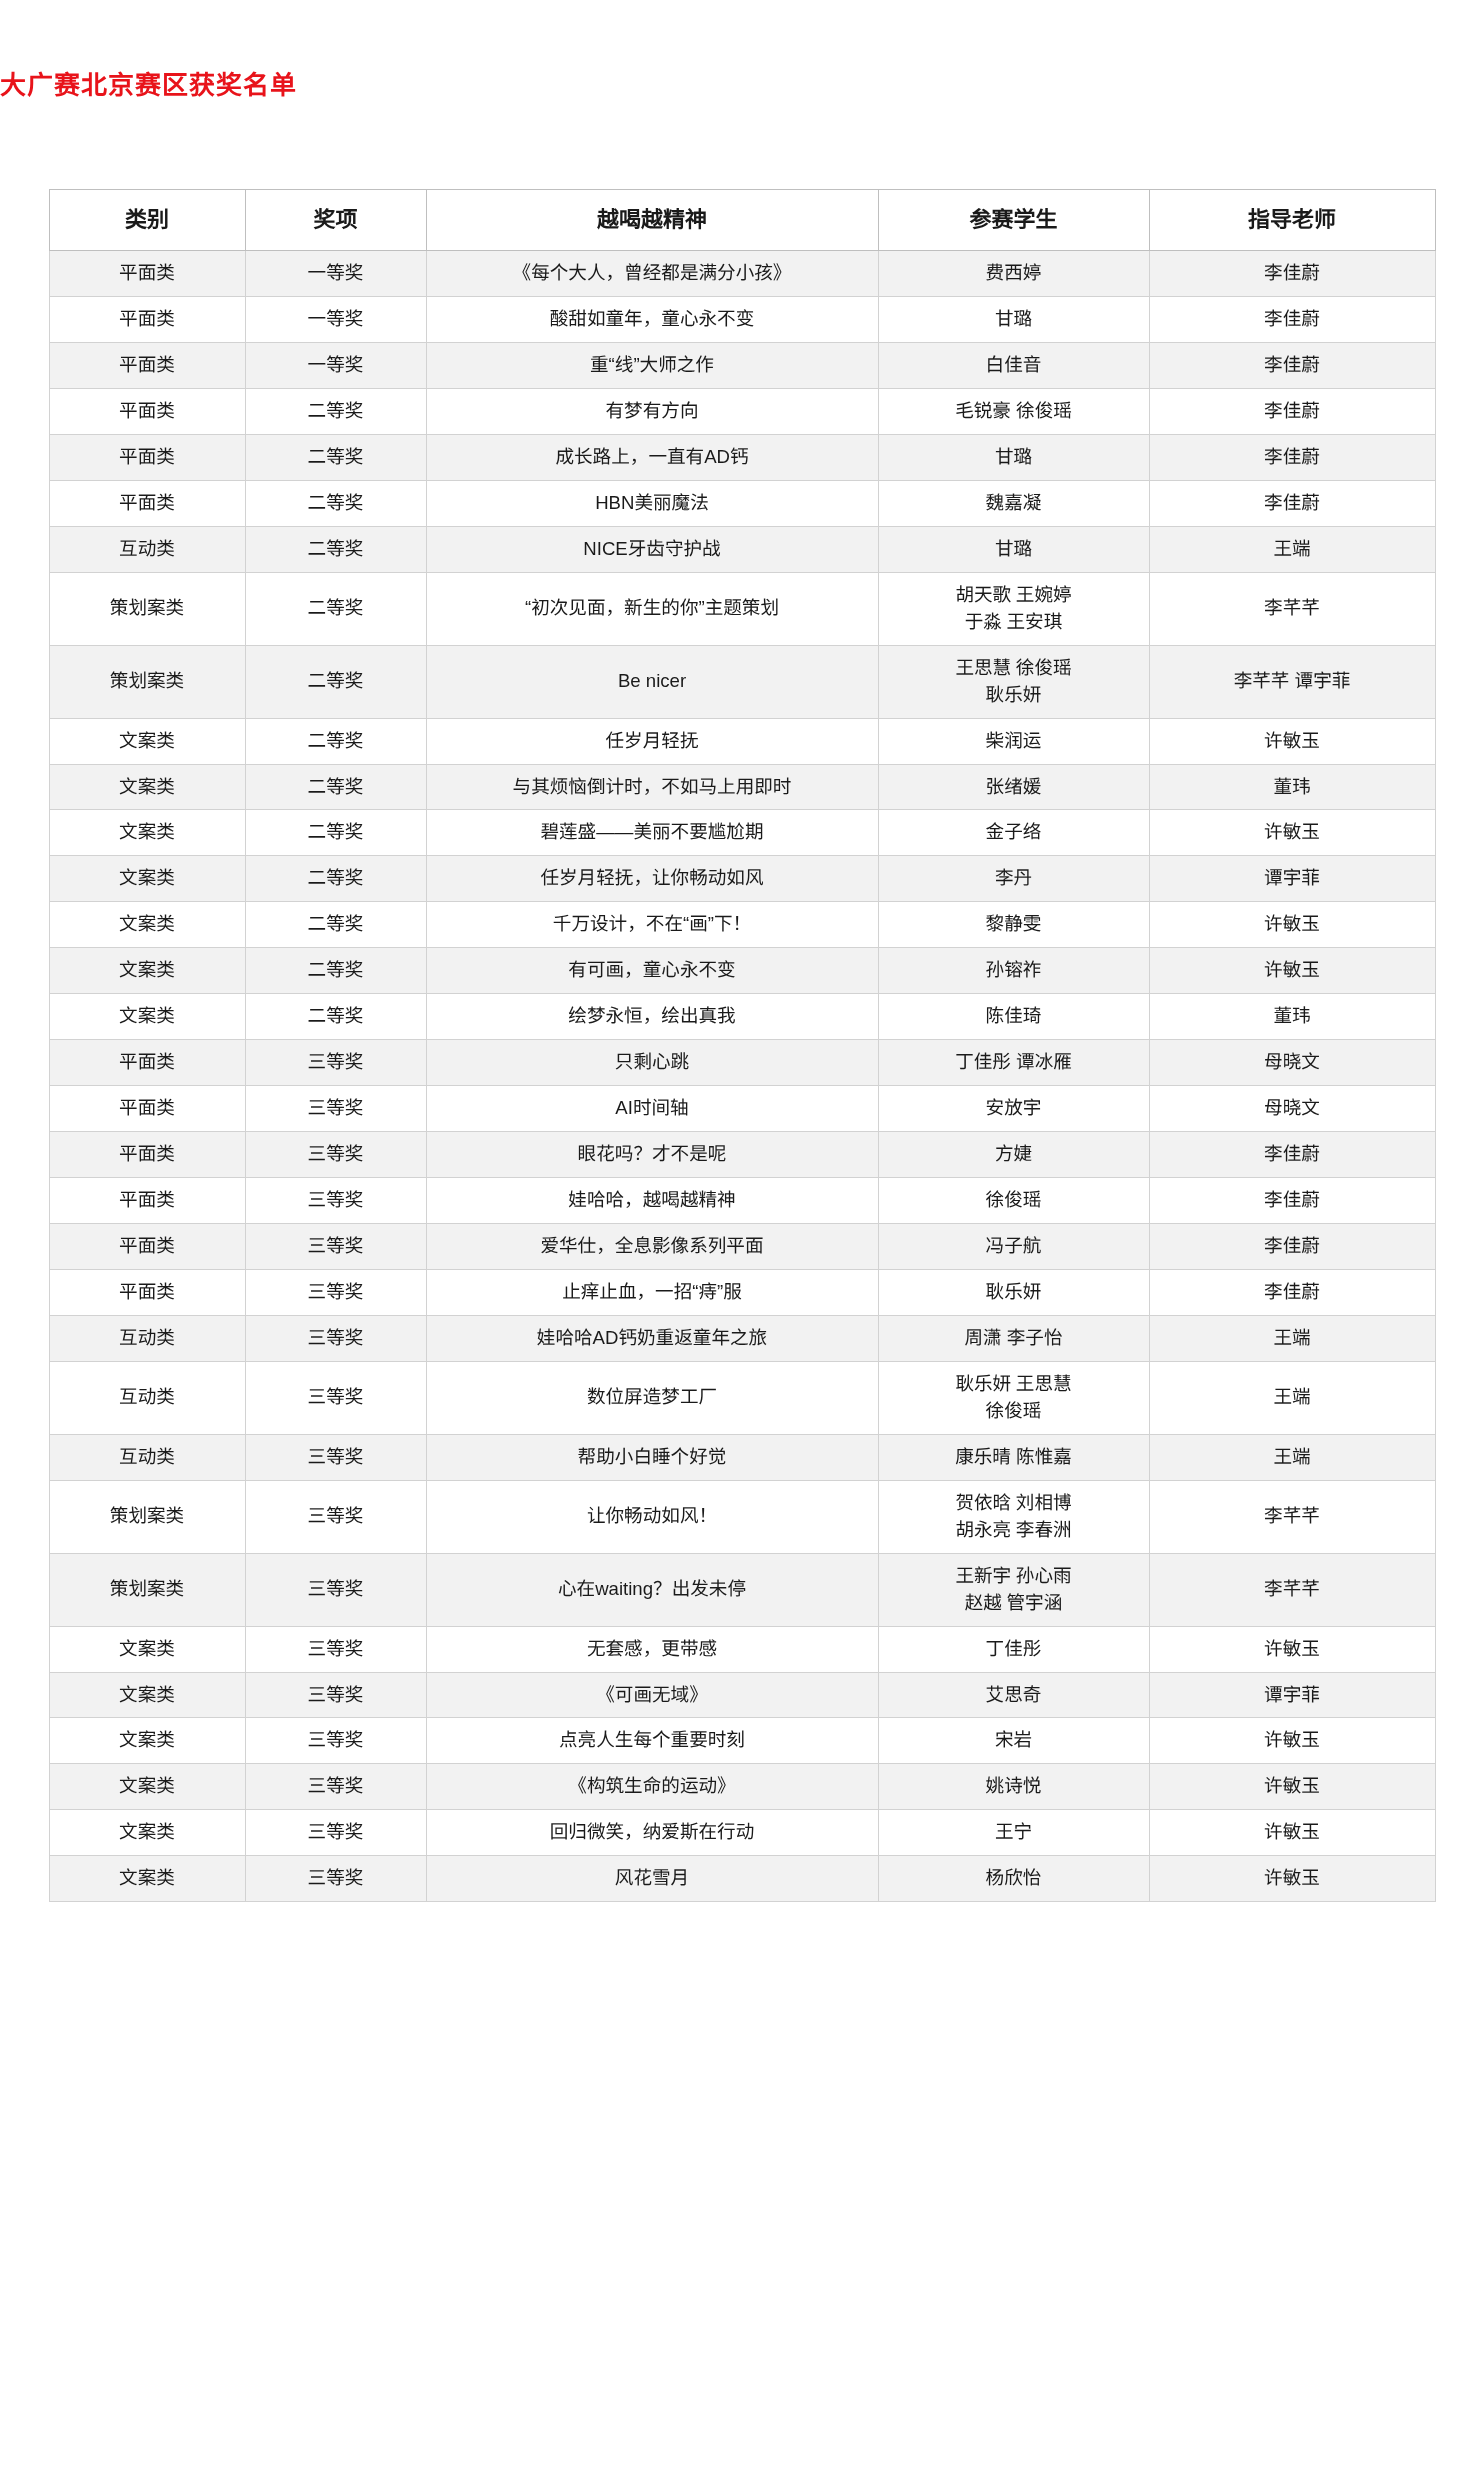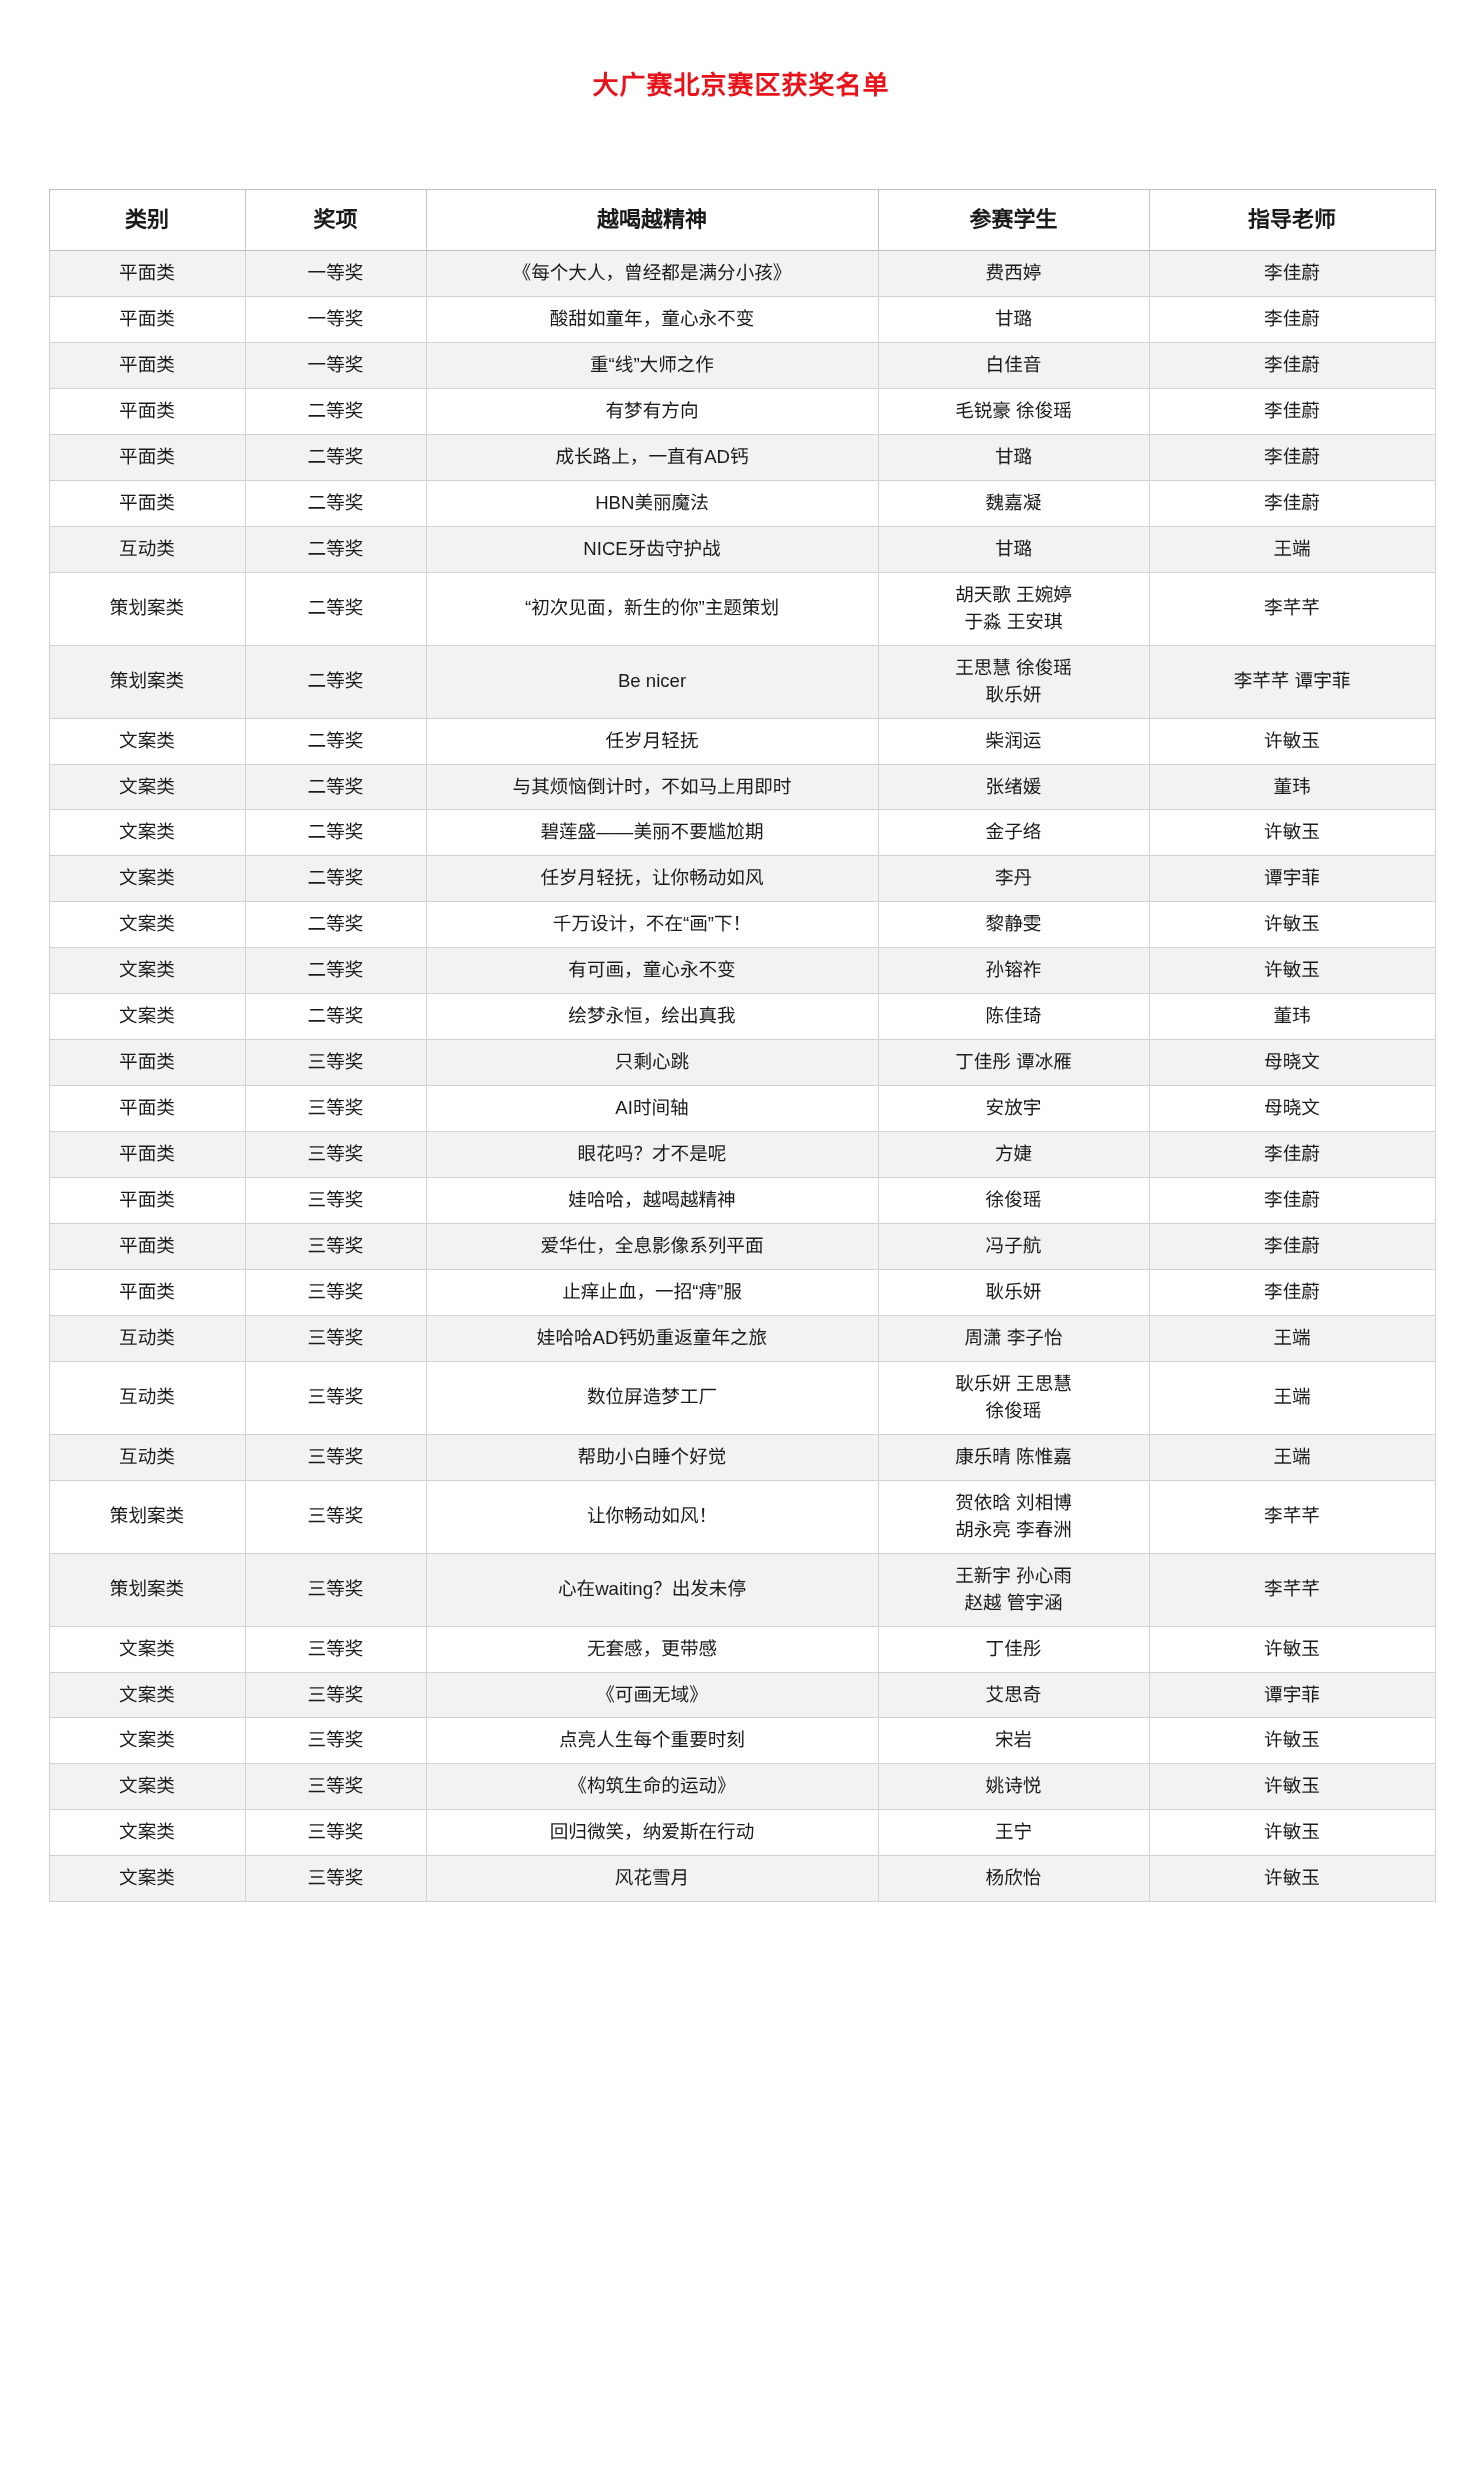--- a/index.html
+++ b/index.html
@@ -13,21 +13,20 @@
     -webkit-font-smoothing: antialiased;
   }
   .page {
     width: 1482px;
     min-height: 2487px;
     background: #ffffff;
     box-sizing: border-box;
     padding: 0;
   }
   .title {
-    text-align: center;
     color: #e8131a;
     font-size: 26px;
     font-weight: bold;
     letter-spacing: 1px;
     padding-top: 70px;
     padding-bottom: 0;
     line-height: 1.2;
   }
   .table-wrap {
     margin: 0 auto;
@@ -68,20 +67,21 @@
     background: #f3f3f3;
   }
   table.award-table tbody tr td {
     background: #ffffff;
   }
   table.award-table tbody tr.alt td {
     background: #f2f2f2;
   }
   .multi-line {
     white-space: pre-line;
+    font-family: Liberation Serif, serif;
   }
   .bottom-space {
     height: 75px;
   }
 </style>
 </head>
 <body>
 
 <div class="page">
 

